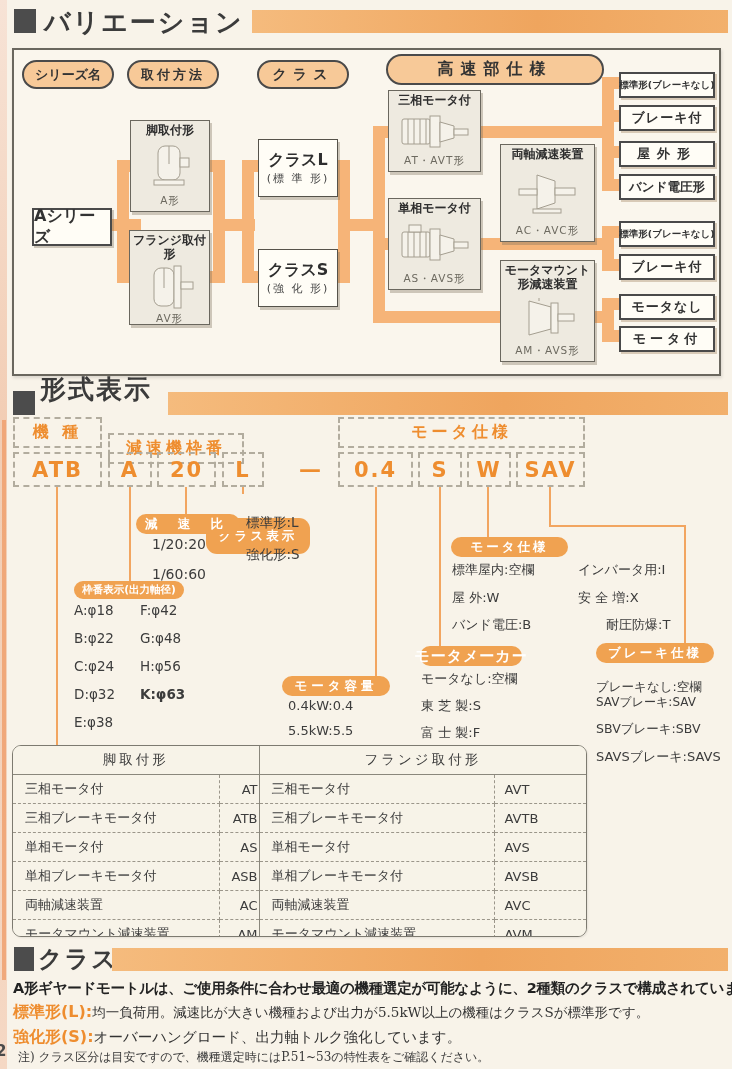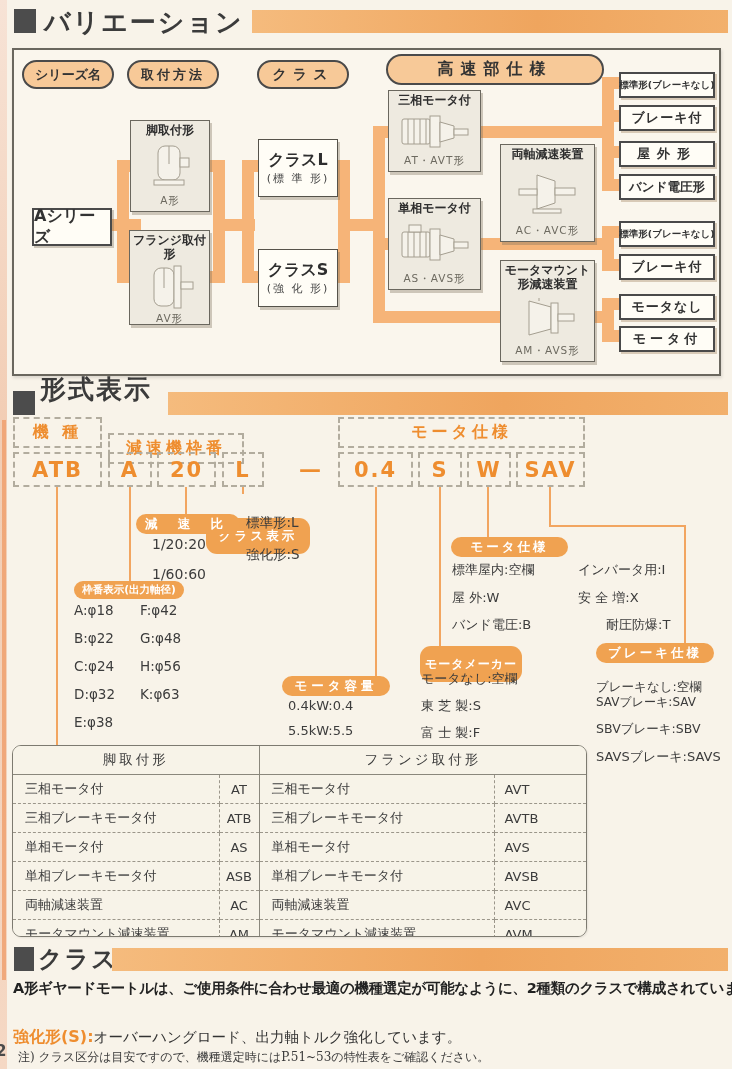--- a/index.html
+++ b/index.html
@@ -35,21 +35,21 @@
   .cpill{background:#f0a251;border-radius:11px;color:#fff;font-weight:bold;display:flex;align-items:center;justify-content:center;letter-spacing:3px;white-space:nowrap;}
   .def{font-size:13px;color:#3c3c3c;white-space:nowrap;}
   .def2{font-size:13.5px;color:#3c3c3c;white-space:nowrap;}
   
   .vtable{border-collapse:collapse;width:573px;table-layout:fixed;background:#f7f3e8;}
   .vtable-wrap{border:1.5px solid #7d7a70;border-radius:9px;overflow:hidden;background:#f7f3e8;box-shadow:1px 1px 2px rgba(0,0,0,.08);}
   .vtable th{height:26px;font-size:13.5px;font-weight:normal;color:#3c3c3c;border-bottom:1px solid #8a877c;letter-spacing:3px;}
   .vtable td{height:26px;font-size:13px;color:#3c3c3c;border-bottom:1px dashed #9b968a;}
   .vtable tr:last-child td{border-bottom:none;}
   .td-name{padding-left:12px;border-right:1px dashed #9b968a;}
-  .td-code1{text-align:center;border-right:1px solid #8a877c;}
+  .td-code1{text-align:right;border-right:1px solid #8a877c;}
   .td-code2{padding-left:10px;}
   th.h-left{border-right:1px solid #8a877c;}
   
   .intro{font-size:14.5px;font-weight:bold;color:#222;letter-spacing:-0.3px;white-space:nowrap;}
   .term{font-size:16px;font-weight:bold;color:#ee8d2f;white-space:nowrap;}
   .tdesc{font-family:"DejaVu Serif","Liberation Serif",serif;font-size:13.5px;color:#333;white-space:nowrap;}
   .note{font-family:"DejaVu Serif","Liberation Serif",serif;font-size:12px;color:#3a3a3a;white-space:nowrap;}
   svg{display:block;}
 </style>
 </head>
@@ -240,27 +240,27 @@
 
   <div class="abs cpill" style="left:74px;top:581px;width:110px;height:18px;font-size:10.5px;letter-spacing:0;">枠番表示(出力軸径)</div>
   <div class="abs def2" style="left:74px;top:602px;">A:φ18</div>
   <div class="abs def2" style="left:74px;top:630px;">B:φ22</div>
   <div class="abs def2" style="left:74px;top:658px;">C:φ24</div>
   <div class="abs def2" style="left:74px;top:686px;">D:φ32</div>
   <div class="abs def2" style="left:74px;top:714px;">E:φ38</div>
   <div class="abs def2" style="left:140px;top:602px;">F:φ42</div>
   <div class="abs def2" style="left:140px;top:630px;">G:φ48</div>
   <div class="abs def2" style="left:140px;top:658px;">H:φ56</div>
-  <div class="abs def2" style="left:140px;top:686px;">K:φ63</div>
+  <div class="abs def2" style="left:140px;top:686px;font-weight:bold;">K:φ63</div>
 
   <div class="abs cpill" style="left:282px;top:676px;width:108px;height:20px;font-size:12.5px;letter-spacing:4px;">モータ容量</div>
   <div class="abs def" style="left:288px;top:698px;">0.4kW:0.4</div>
   <div class="abs def" style="left:288px;top:723px;">5.5kW:5.5</div>
 
-  <div class="abs cpill" style="left:420px;top:646px;width:102px;height:36px;font-size:12px;letter-spacing:1px;">モータメーカー</div>
+  <div class="abs cpill" style="left:420px;top:646px;width:102px;height:20px;font-size:15px;letter-spacing:1px;">モータメーカー</div>
   <div class="abs def" style="left:421px;top:670px;">モータなし:空欄</div>
   <div class="abs def" style="left:421px;top:697px;">東 芝 製:S</div>
   <div class="abs def" style="left:421px;top:724px;">富 士 製:F</div>
 
   <div class="abs cpill" style="left:451px;top:537px;width:117px;height:20px;font-size:12.5px;">モータ仕様</div>
   <div class="abs def" style="left:452px;top:561px;">標準屋内:空欄</div>
   <div class="abs def" style="left:452px;top:589px;">屋  外:W</div>
   <div class="abs def" style="left:452px;top:616px;">バンド電圧:B</div>
   <div class="abs def" style="left:578px;top:561px;">インバータ用:I</div>
   <div class="abs def" style="left:578px;top:589px;">安 全 増:X</div>
@@ -324,20 +324,24 @@
     </tbody>
       </table>
   </div>
 
   <div class="abs sec-square" style="left:14px;top:947px;width:20px;"></div>
   <div class="abs sec-title" style="left:38px;top:943px;font-size:24px;">クラス</div>
   <div class="abs sec-bar" style="left:112px;top:948px;width:616px;"></div>
 
   <div class="abs intro" style="left:13px;top:979px;">A形ギヤードモートルは、ご使用条件に合わせ最適の機種選定が可能なように、2種類のクラスで構成されています。</div>
 
+  <div class="abs" style="left:13px;top:1002px;display:flex;align-items:baseline;">
+    <span class="term">標準形(L):</span>
+    <span class="tdesc">均一負荷用。減速比が大きい機種および出力が5.5kW以上の機種はクラスSが標準形です。</span>
+  </div>
   <div class="abs" style="left:13px;top:1027px;display:flex;align-items:baseline;">
     <span class="term">強化形(S):</span>
     <span class="tdesc" style="font-size:14.5px;">オーバーハングロード、出力軸トルク強化しています。</span>
   </div>
   <div class="abs note" style="left:18px;top:1049px;">注) クラス区分は目安ですので、機種選定時にはP.51~53の特性表をご確認ください。</div>
 
   <div class="abs" style="left:-4px;top:1042px;font-size:15px;font-weight:bold;color:#4a4a4a;">2</div>
 </div>
 
 </body></html>

